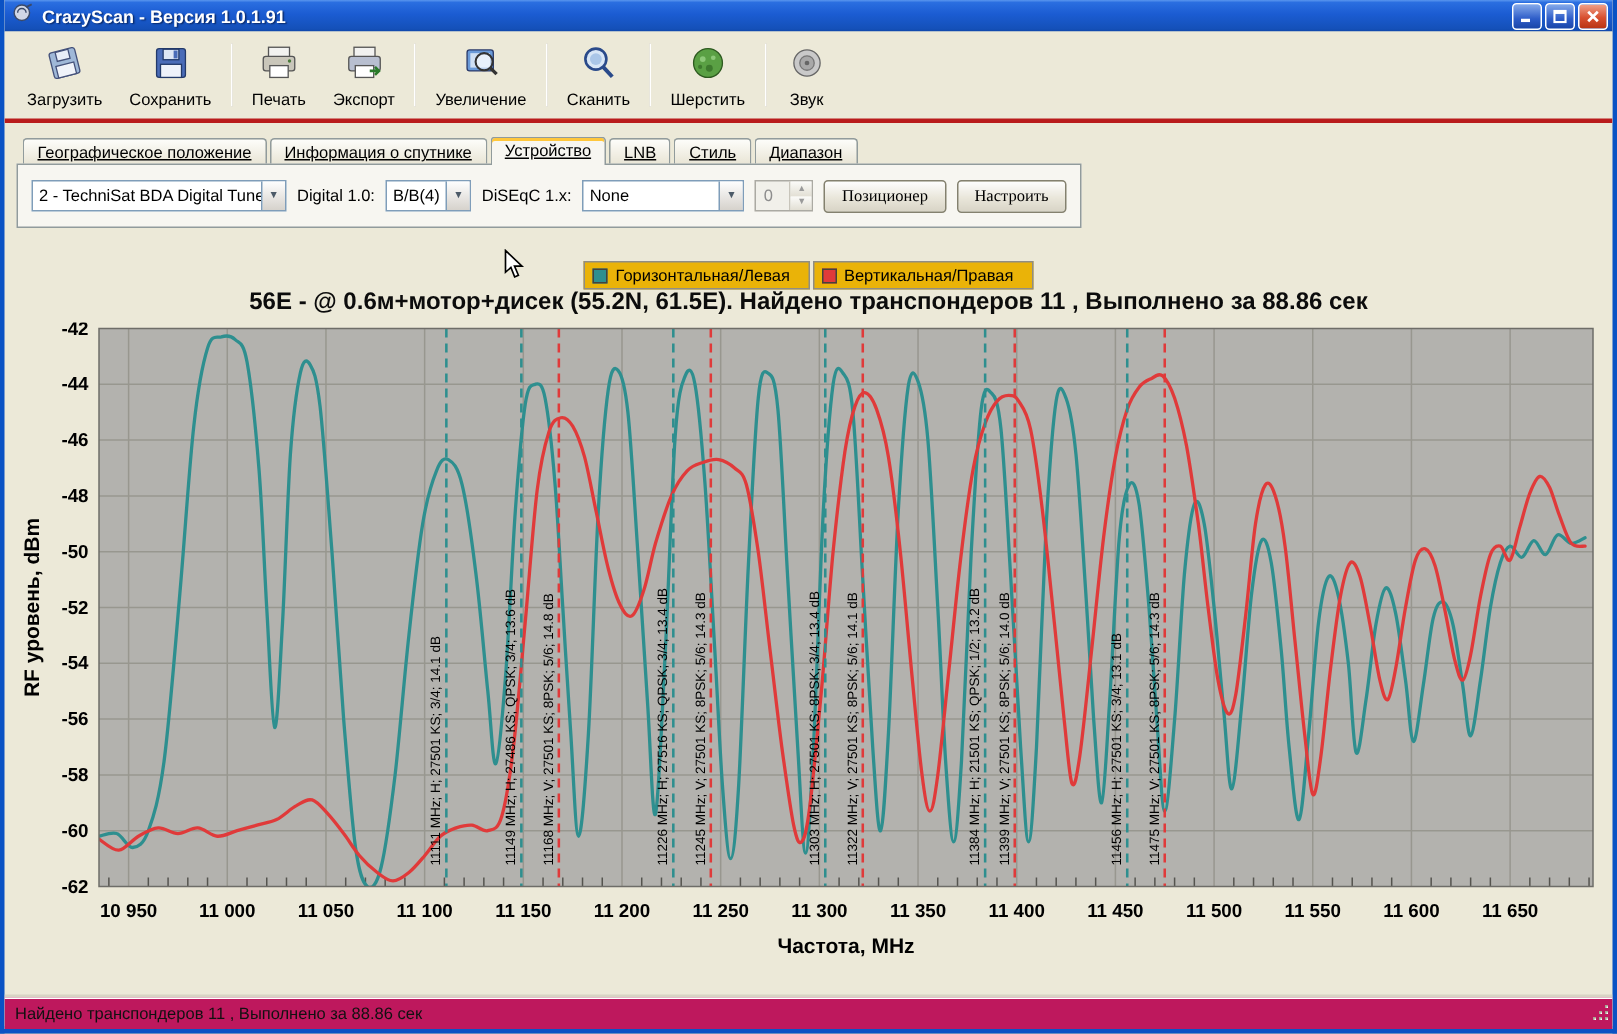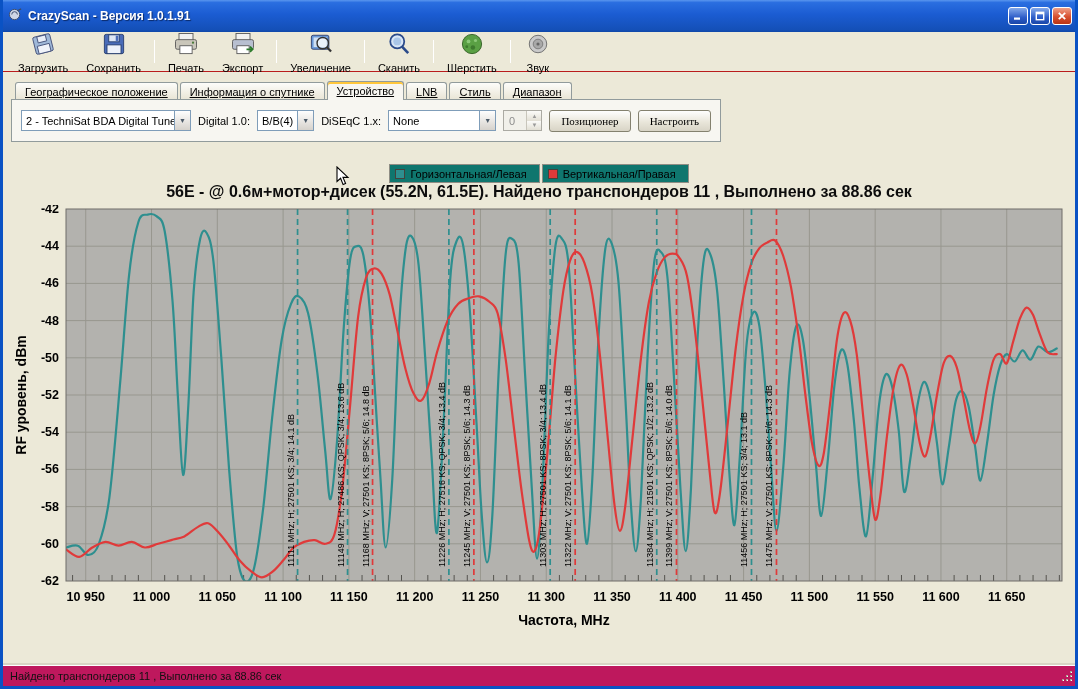--- a/index.html
+++ b/index.html
@@ -1,32 +1,32 @@
 <!DOCTYPE html>
 <html><head>
 <meta charset="utf-8">
 <style>
   * { margin:0; padding:0; box-sizing:border-box; }
   body { background:#6b6b6b; font-family:"Liberation Sans", sans-serif; }
   .window { position:relative; width:1078px; height:689px; background:#ece9d8;
     border:3px solid #0a52c4; border-top:none; overflow:hidden;
     font-family:"Liberation Sans", sans-serif; }
   
-  .titlebar { height:32px; display:flex; align-items:center; padding:0 3px 0 5px;
+  .titlebar { height:21px; display:flex; align-items:center; padding:0 3px 0 5px;
     background:linear-gradient(180deg,#5a96ee 0%,#2a6ee0 8%,#1b5cd2 45%,#1450b8 92%,#0f47a8 100%); }
   .title-text { color:#fff; font-weight:bold; font-size:12px; flex:1; margin-left:5px;
     text-shadow:1px 1px 1px #0a2a6a; white-space:nowrap; }
   .win-btn { width:20px; height:18px; margin-left:2px; border:1px solid #fff;
     border-radius:3px; display:flex; align-items:center; justify-content:center;
     background:linear-gradient(#84a9ea,#2d5cc8 60%,#1a46a8); cursor:default; }
   .win-btn.close { background:linear-gradient(#f0a088,#d85030 55%,#b83414); }
   .win-btn svg { display:block; }
   
-  .toolbar { display:flex; align-items:stretch; height:40px; padding:3px 6px;
-    background:#ece9d8; border-bottom:1px solid #b91c1c; }
+  .toolbar { display:flex; align-items:stretch; height:61px; padding:3px 6px;
+    background:#ece9d8; border-bottom:3px solid #b91c1c; }
   .tool-btn { display:flex; flex-direction:column; align-items:center; justify-content:center;
     gap:2px; padding:1px 8px; background:none; border:1px solid transparent;
     font-size:11px; color:#000; font-family:inherit; }
   .tool-btn svg { width:28px; height:28px; }
   .tool-sep { width:1px; background:#b3af9e; border-right:1px solid #ffffff; margin:5px 4px; }
   
   .tab-control { margin:6px 0 0 8px; width:710px; }
   .tabbar { display:flex; align-items:flex-end; height:21px; padding-left:4px;text-decoration:underline; }
   .tab { padding:3px 9px 2px; font-size:11px; background:linear-gradient(#fdfdfa,#e8e4d4);
     border:1px solid #919b9c; border-bottom:none; border-radius:3px 3px 0 0; margin-right:2px;
@@ -49,21 +49,21 @@
   .spin .btns { width:15px; display:flex; flex-direction:column; border-left:1px solid #c8c5bb; }
   .spin .btns span { flex:1; display:flex; align-items:center; justify-content:center;
     font-size:6px; color:#9a9a9a; background:linear-gradient(#fbfbf9,#e2dfd4); }
   .xp-btn { height:22px; padding:0 11px; font-size:11px; font-family:Liberation Serif, serif;
     border:1px solid #84816f; border-radius:3px;
     background:linear-gradient(#fefefe,#e9e6da 55%,#d8d4c6); }
   
   .chart-area { margin-top:22px; padding:0 8px; }
   .legend-row { display:flex; justify-content:center; gap:2px; height:19px; }
   .legend-item { display:flex; align-items:center; gap:5px; border:1px solid #8f8d84;
-    background:#0f766e; padding:1px 12px 1px 5px; font-size:11px; }
+    background:#eab308; padding:1px 12px 1px 5px; font-size:11px; }
   .swatch { width:10px; height:10px; border:1px solid #44423c; }
   .chart-title { text-align:center; font-size:16px; font-weight:bold; color:#0c0c0c;
     margin-top:0; height:22px; white-space:nowrap; }
   #chart-svg { display:block; margin:0 auto; }
   #chart-svg text { font-family:"Liberation Sans", sans-serif; }
   
   .statusbar { position:absolute; left:0; right:0; bottom:0; height:21px;
     background:#be185d; border-top:1px solid #fff; box-shadow:0 -2px 0 #d8d4c4;
     display:flex; align-items:center; font-size:11px; padding:0 7px; color:#111; }
   .grip { position:absolute; right:1px; bottom:1px; }

